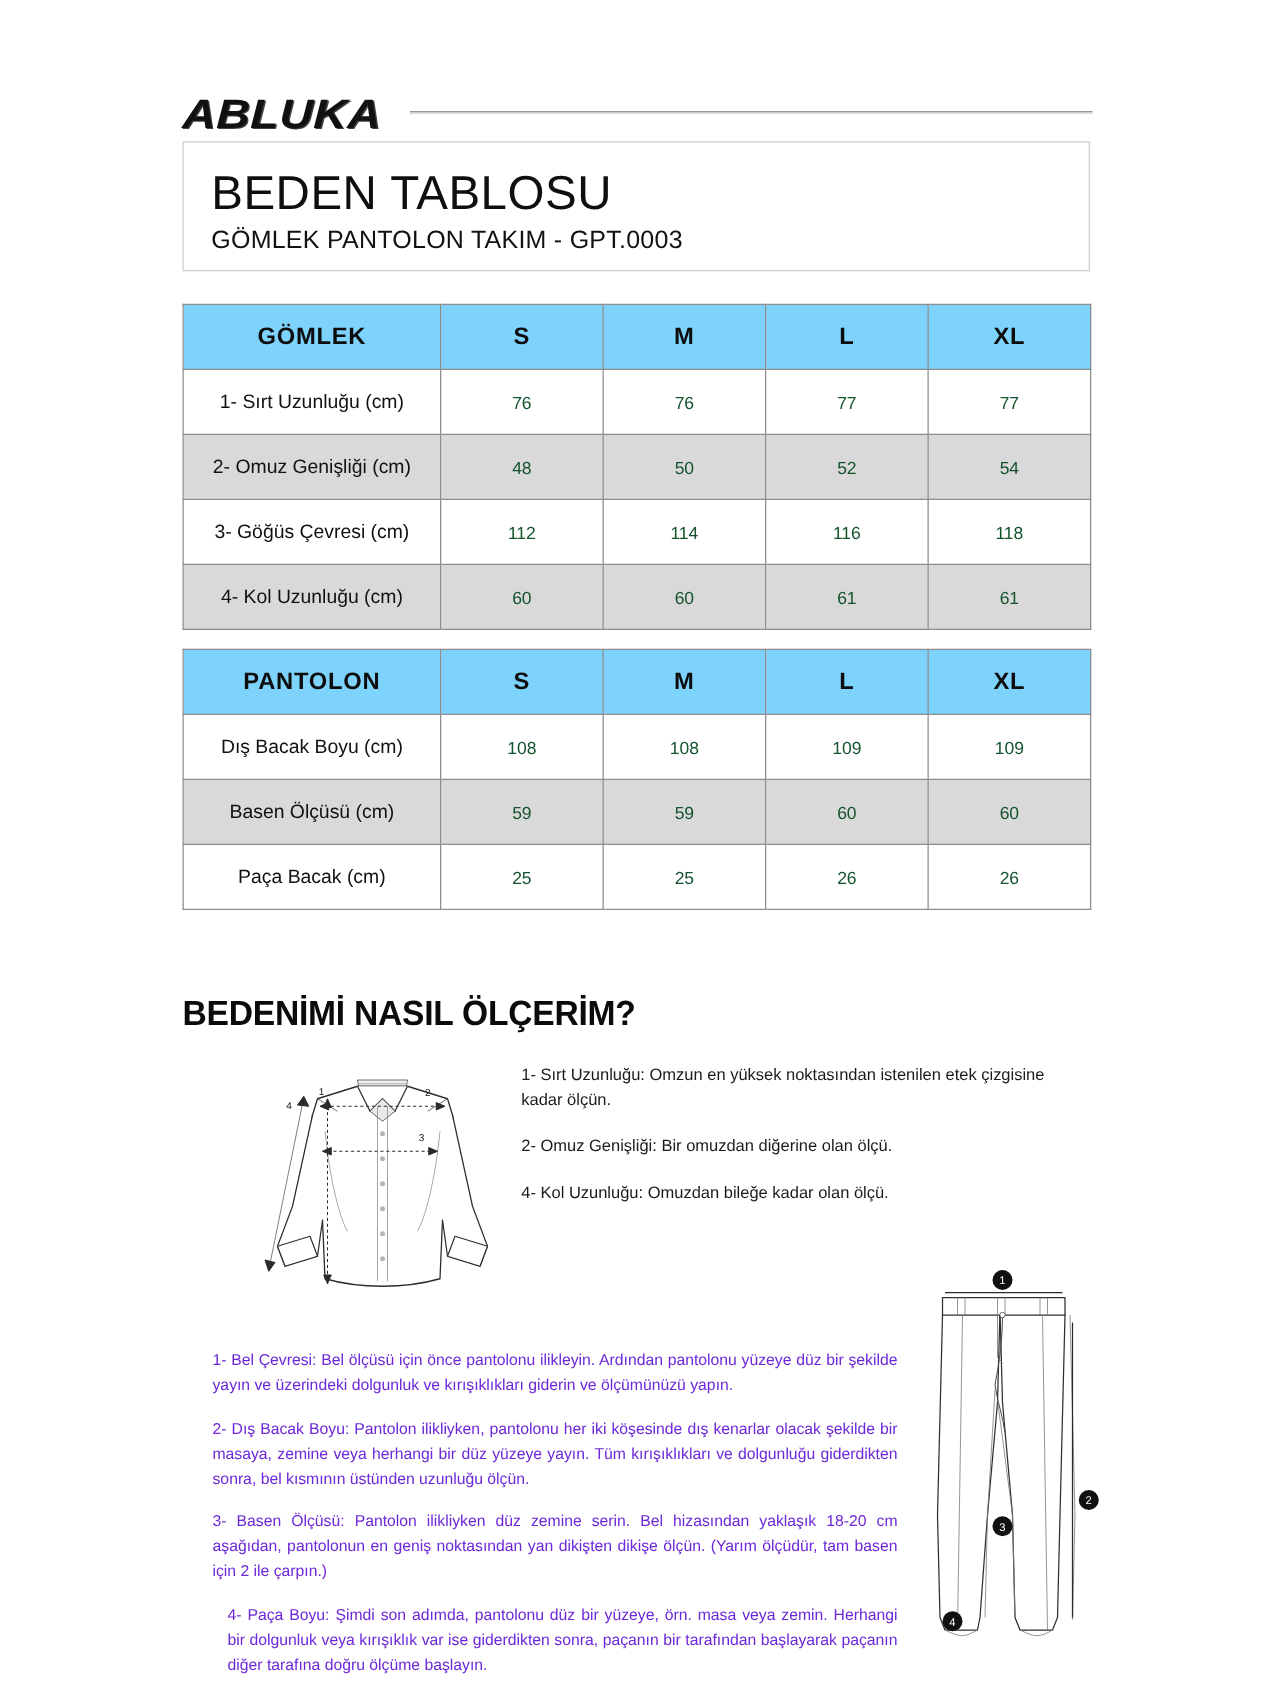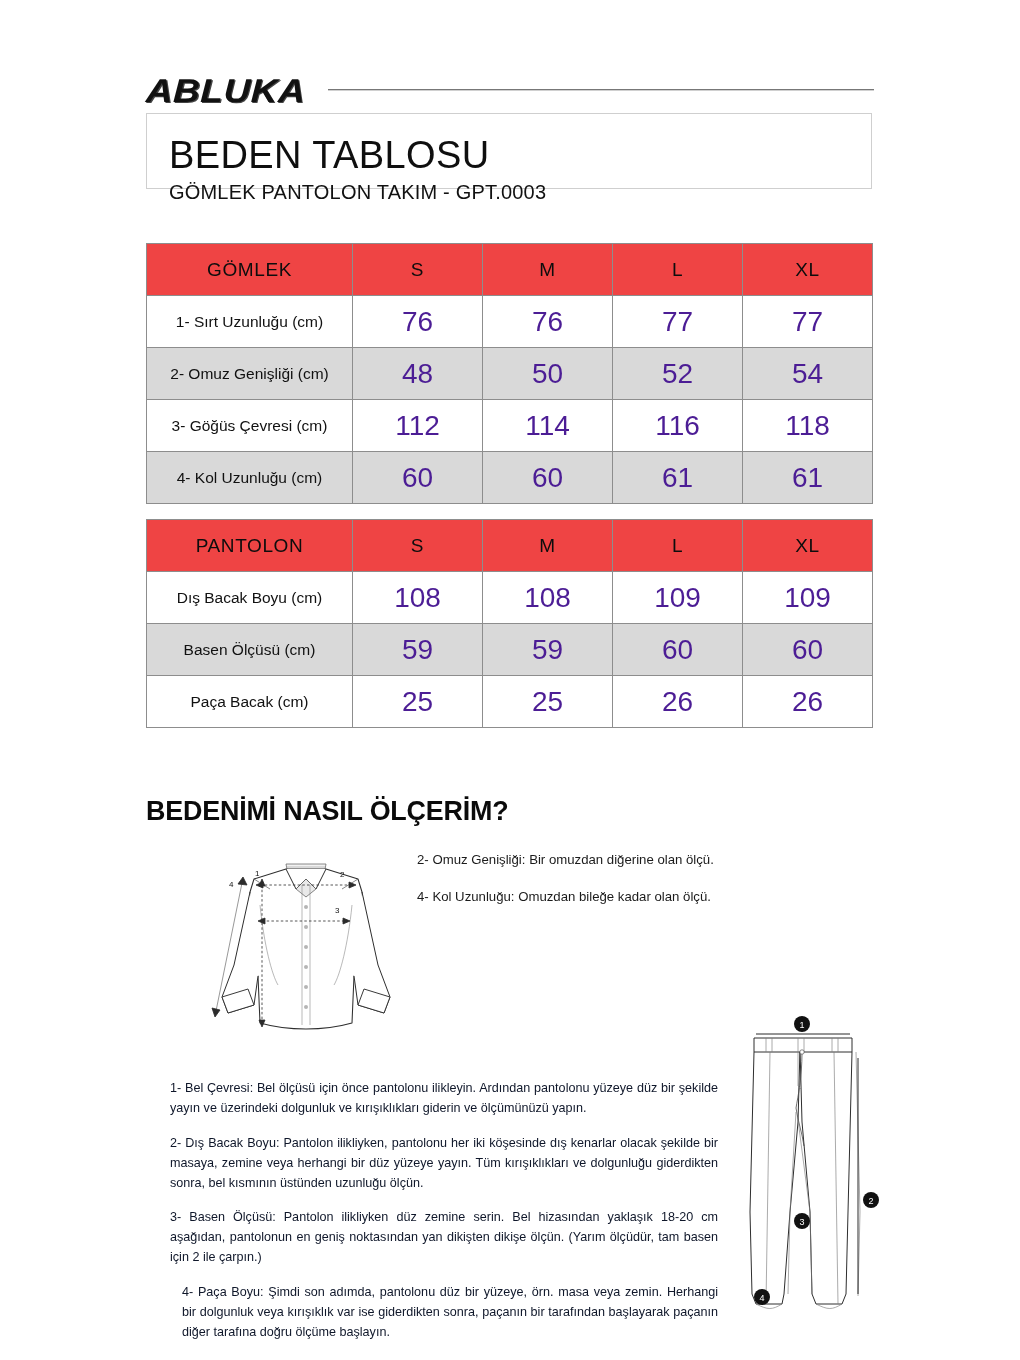--- a/index.html
+++ b/index.html
@@ -47,21 +47,21 @@
     margin-left: 34px;
     background: linear-gradient(to bottom, #777 0 1px, #d0d0d0 1px 2px);
   }
 
   
   .title-box {
     position: absolute;
     left: 146px;
     top: 113px;
     width: 726px;
-    height: 76px;
+    height: 104px;
     border: 1px solid #cfcfcf;
     box-sizing: border-box;
     padding: 22px 0 0 22px;
   }
   .title-main {
     font-size: 38px;
     font-weight: normal;
     letter-spacing: 0.4px;
     line-height: 1.05;
     color: #0f0f0f;
@@ -90,35 +90,35 @@
   .size-table th,
   .size-table td {
     border: 1px solid #8d8d8d;
     text-align: center;
     vertical-align: middle;
     height: 52px;
     padding: 0 4px;
     box-sizing: border-box;
   }
   .size-table thead th {
-    background: #ef4444;
+    background: #7dd3fc;
     font-size: 19px;
-    font-weight: normal;
+    font-weight: bold;
     letter-spacing: 0.6px;
     color: #0d0d0d;
   }
   .size-table thead th.h-label { font-size: 19px; }
   .size-table tbody td.r-label {
     font-size: 15.5px;
     font-weight: normal;
     color: #111;
   }
   .size-table tbody td.r-val {
-    font-size: 28px;
-    color: #4c1d95;
+    font-size: 14px;
+    color: #14532d;
     margin-left: 31px;
   }
   .size-table tbody tr:nth-child(odd)  td { background: #ffffff; }
   .size-table tbody tr:nth-child(even) td { background: #d9d9d9; }
 
   
   .howto-heading {
     position: absolute;
     left: 146px;
     top: 795px;
@@ -159,21 +159,21 @@
   .pants-notes {
     position: absolute;
     left: 170px;
     top: 1079px;
     width: 548px;
   }
   .pants-notes p {
     margin: 0 0 15px 0;
     font-size: 12.6px;
     line-height: 1.58;
-    color: #0f172a;
+    color: #6d28d9;
     text-align: justify;
   }
   .pants-notes p:last-child { margin-bottom: 0; margin-left: 12px; }
 
   
   .pants-fig {
     position: absolute;
     left: 736px;
     top: 1012px;
     width: 168px;
@@ -342,20 +342,21 @@
 
   <g font-family="Liberation Sans, sans-serif" font-size="8" fill="#111">
     <text x="57" y="31">1</text>
     <text x="142" y="32">2</text>
     <text x="137" y="68">3</text>
     <text x="31" y="42">4</text>
   </g>
 </svg>
 
 <div class="shirt-notes">
+  <p>1- Sırt Uzunluğu: Omzun en yüksek noktasından istenilen etek çizgisine kadar ölçün.</p>
   <p>2- Omuz Genişliği: Bir omuzdan diğerine olan ölçü.</p>
   <p>4- Kol Uzunluğu: Omuzdan bileğe kadar olan ölçü.</p>
 </div>
 
 <div class="pants-notes">
   <p>1- Bel Çevresi: Bel ölçüsü için önce pantolonu ilikleyin. Ardından pantolonu yüzeye düz bir şekilde yayın ve üzerindeki dolgunluk ve kırışıklıkları giderin ve ölçümünüzü yapın.</p>
   <p>2- Dış Bacak Boyu: Pantolon ilikliyken, pantolonu her iki köşesinde dış kenarlar olacak şekilde bir masaya, zemine veya herhangi bir düz yüzeye yayın. Tüm kırışıklıkları ve dolgunluğu giderdikten sonra, bel kısmının üstünden uzunluğu ölçün.</p>
   <p>3- Basen Ölçüsü: Pantolon ilikliyken düz zemine serin. Bel hizasından yaklaşık 18-20 cm aşağıdan, pantolonun en geniş noktasından yan dikişten dikişe ölçün. (Yarım ölçüdür, tam basen için 2 ile çarpın.)</p>
   <p>4- Paça Boyu: Şimdi son adımda, pantolonu düz bir yüzeye, örn. masa veya zemin. Herhangi bir dolgunluk veya kırışıklık var ise giderdikten sonra, paçanın bir tarafından başlayarak paçanın diğer tarafına doğru ölçüme başlayın.</p>
 </div>

